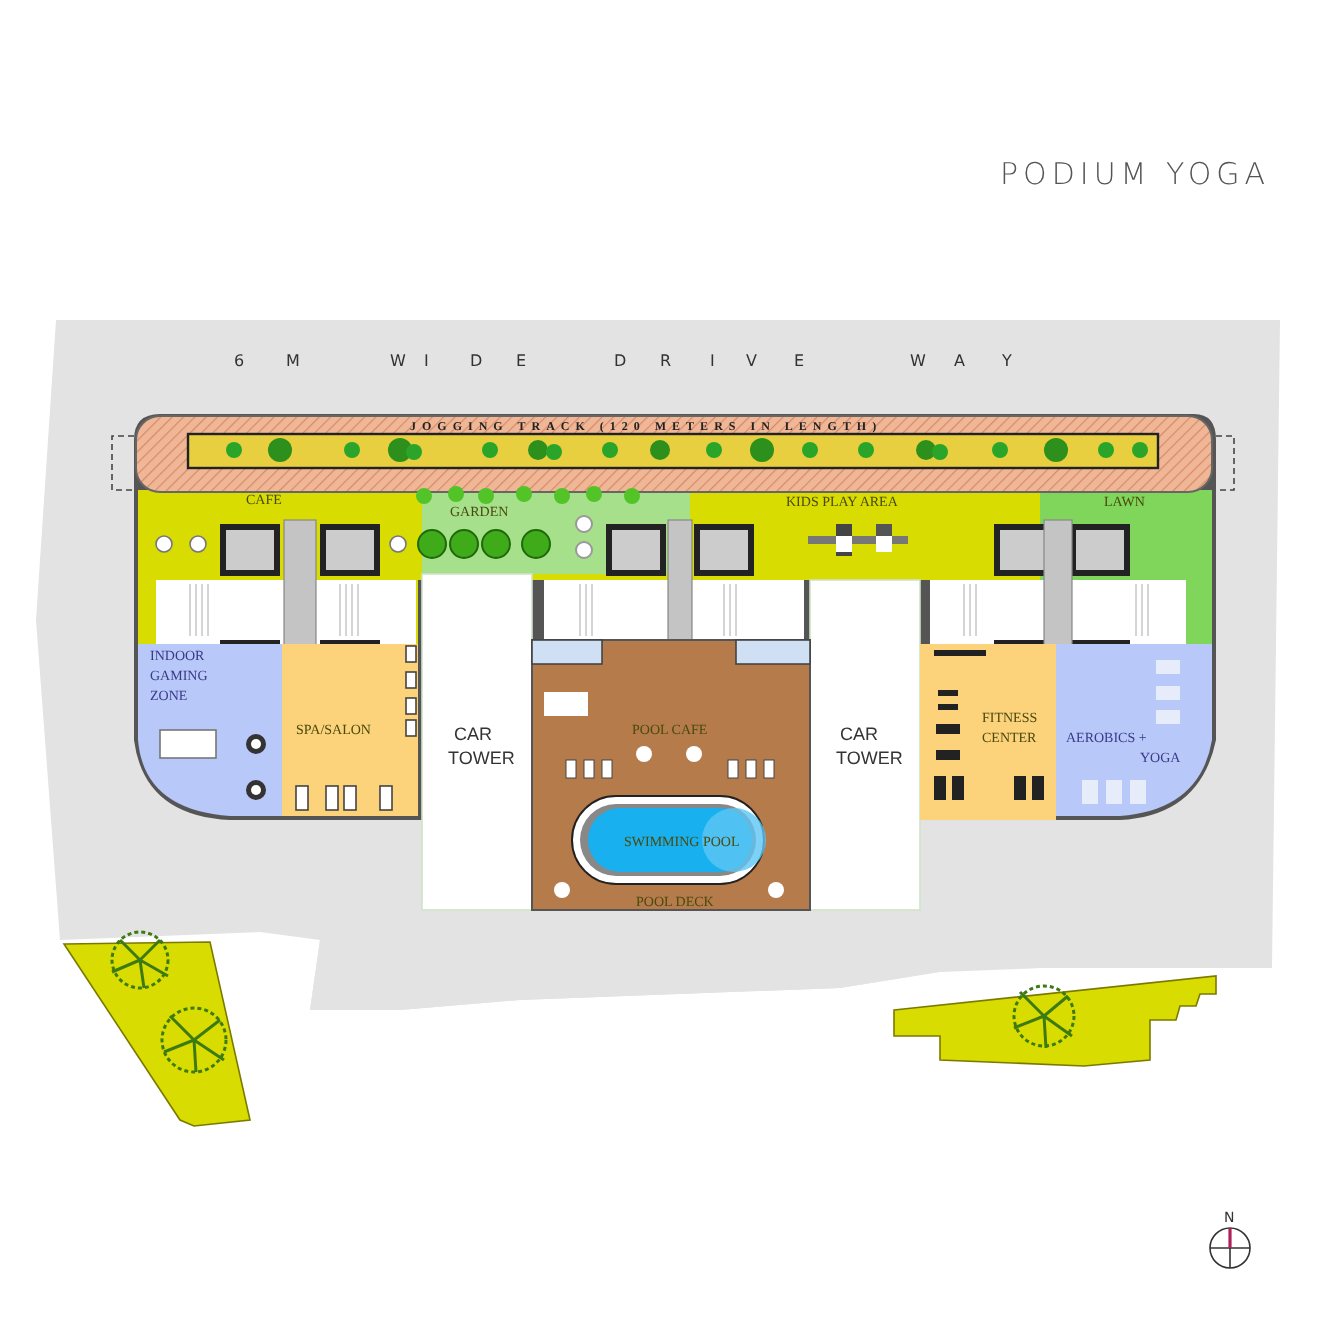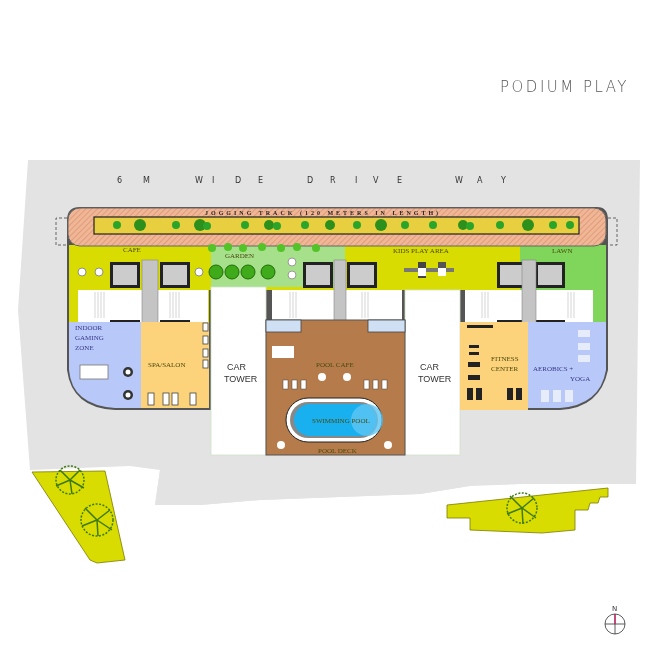--- a/index.html
+++ b/index.html
@@ -8,21 +8,21 @@
   svg{position:absolute;left:0;top:0;}
   .lbl{font-family:"Liberation Serif",serif;font-size:7px;fill:#4a4a10;}
   .lblb{font-family:"Liberation Serif",serif;font-size:7px;fill:#3a3a8a;}
   .lbls{font-family:"Liberation Sans",sans-serif;font-size:9px;fill:#333;}
   .drive{font-family:"DejaVu Sans",sans-serif;font-size:8px;fill:#333;}
   .jog{font-family:"Liberation Serif",serif;font-size:6px;font-weight:bold;fill:#222;letter-spacing:3px;}
 </style>
 </head>
 <body>
 
-<div class="title">PODIUM PLAY</div>
+<div class="title">PODIUM YOGA</div>
 
 <svg width="670" height="661" viewBox="0 0 670 661">
   <defs>
     <pattern id="hatch" width="4" height="4" patternUnits="userSpaceOnUse" patternTransform="rotate(45)">
       <rect width="4" height="4" fill="#f0b796"></rect>
       <line x1="0" y1="0" x2="0" y2="4" stroke="#d7896a" stroke-width="1.2"></line>
     </pattern>
   </defs>
 
   <polygon points="28,160 640,160 636,484 520,484 475,485 420,494 260,500 200,505 155,505 160,470 130,466 30,470 18,310 28,160" fill="#e3e3e3"></polygon>

